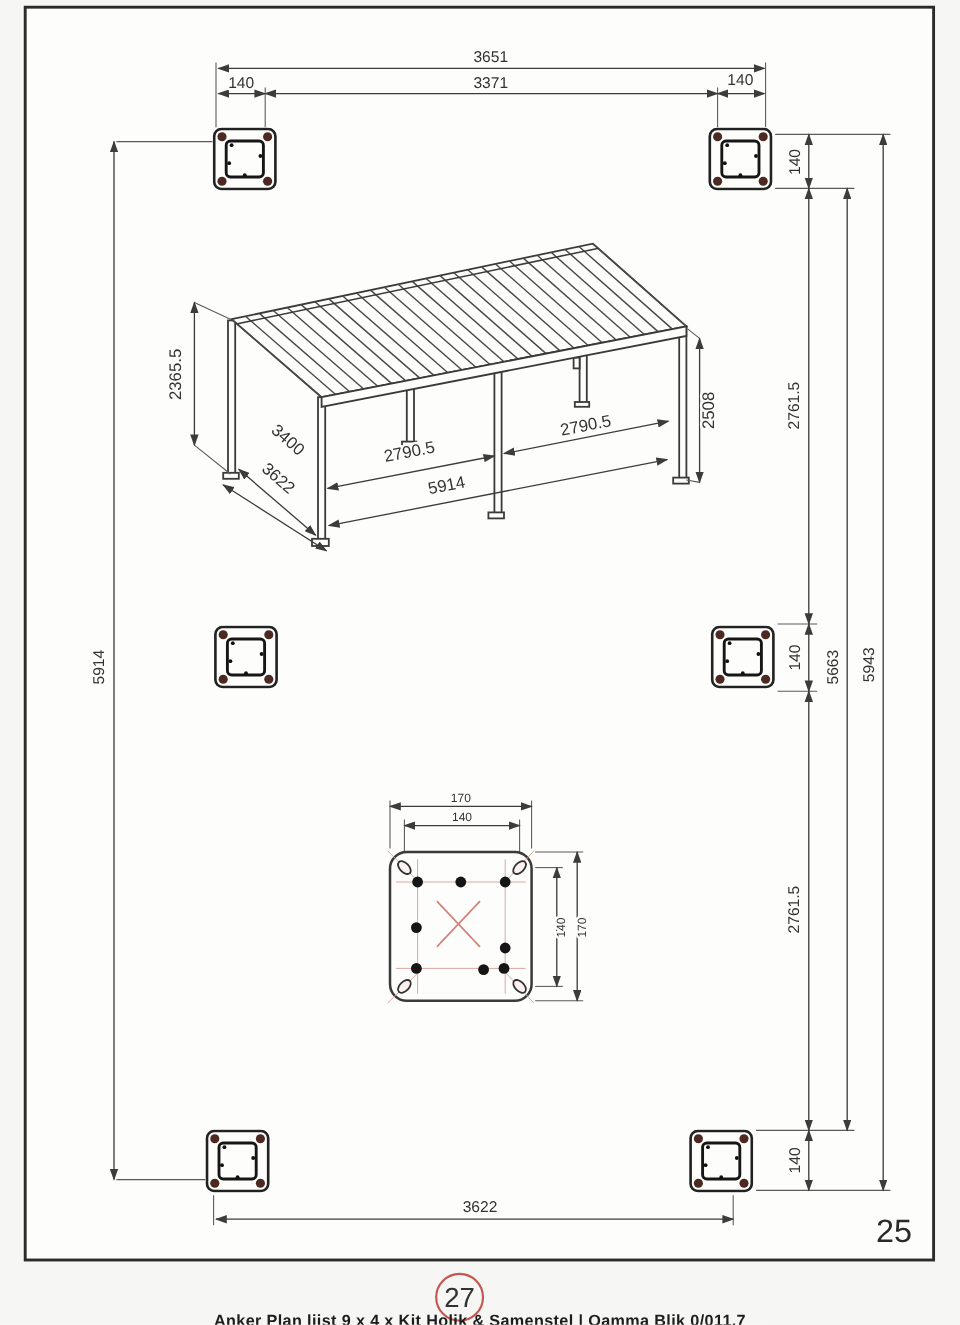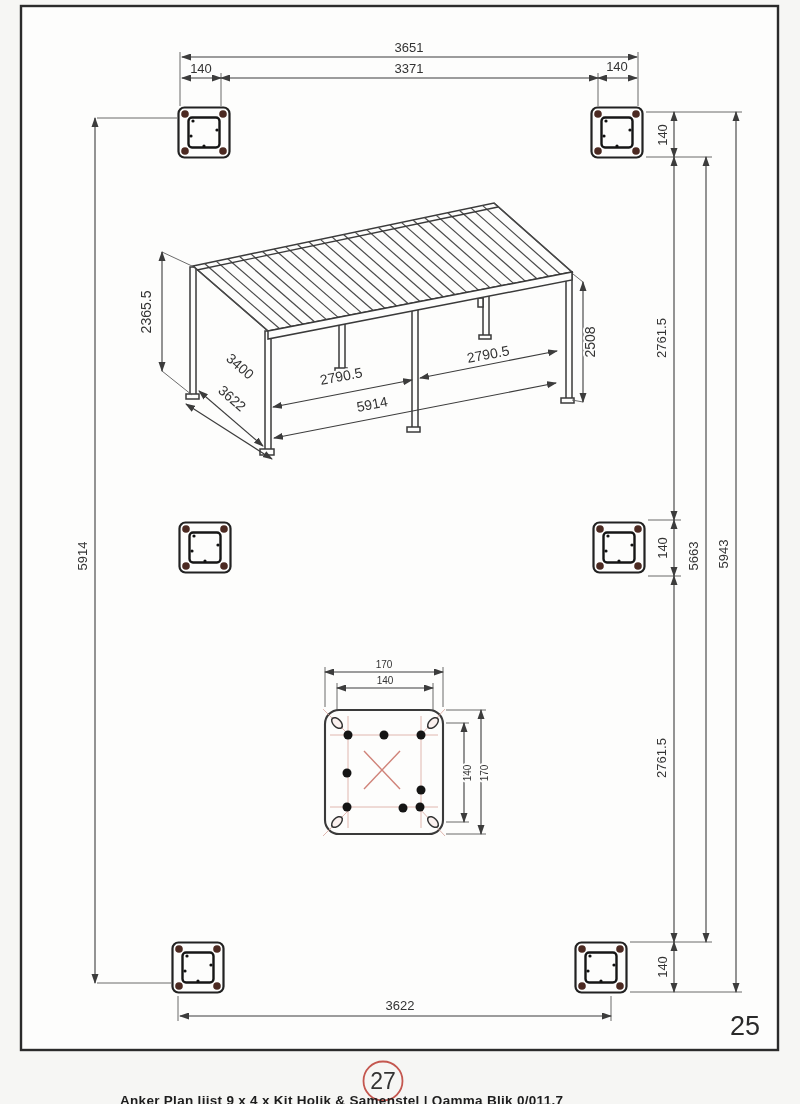--- a/index.html
+++ b/index.html
@@ -19,21 +19,21 @@
     paint-order:stroke;stroke:#fdfdfc;stroke-width:4px;stroke-linejoin:round;}
   .dimbig{font-size:14px;}
   .dimsmall{font-size:10px;}
   .redline{stroke:#d08379;stroke-width:1.4px;fill:none;}
   .pinkline{stroke:#d8a49c;stroke-width:0.8px;fill:none;}
   .bolt{fill:#151515;}
   .pagenum{font-size:27px;fill:#2a2a2a;text-anchor:middle;}
   .refnum{font-size:23px;fill:#333;text-anchor:middle;}
   #caption-clip{
     position:absolute;left:120px;top:1093px;width:560px;height:11px;
-    overflow:hidden;font-weight:bold;font-size:13.5px;
+    overflow:hidden;text-align:center;font-weight:bold;font-size:13.5px;
     color:#1d1d1d;letter-spacing:0.3px;
   }
 </style>
 </head>
 <body>
 
 <svg width="800" height="1104" viewBox="0 0 800 1104">
   <defs>
     <marker id="aE" markerWidth="10" markerHeight="8" refX="9" refY="3.5" orient="auto" markerUnits="userSpaceOnUse">
       <path d="M0,0 L10,3.5 L0,7 z" fill="#3c3c3c"></path>

